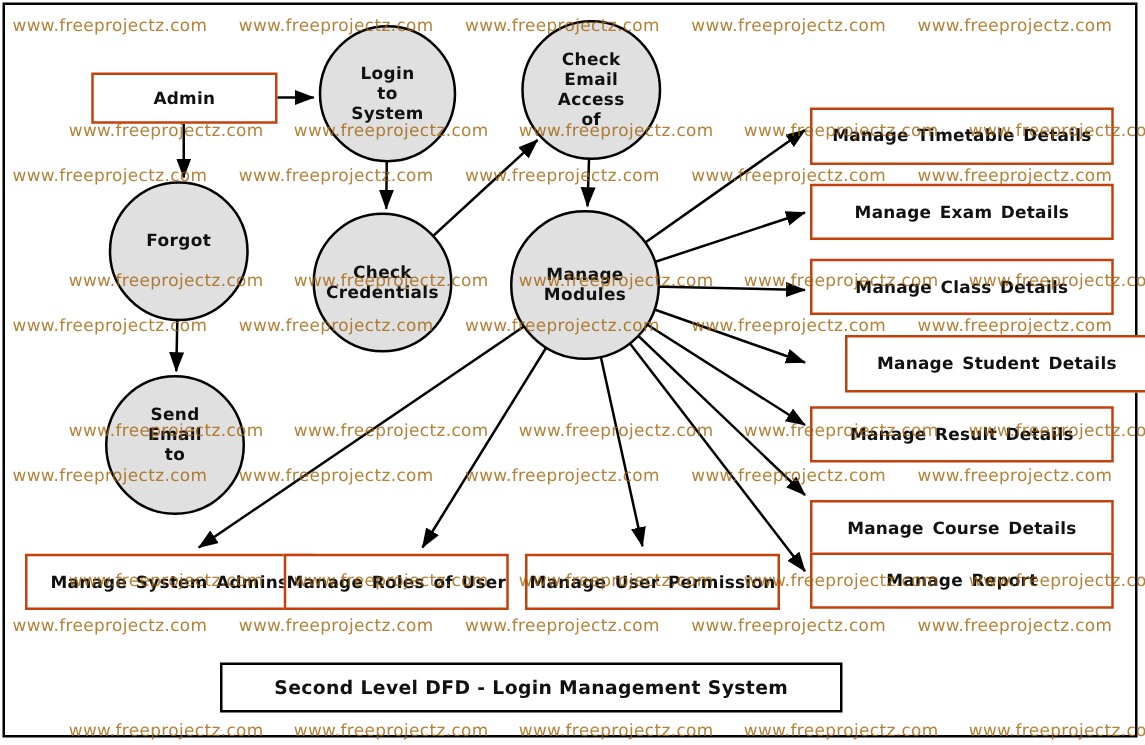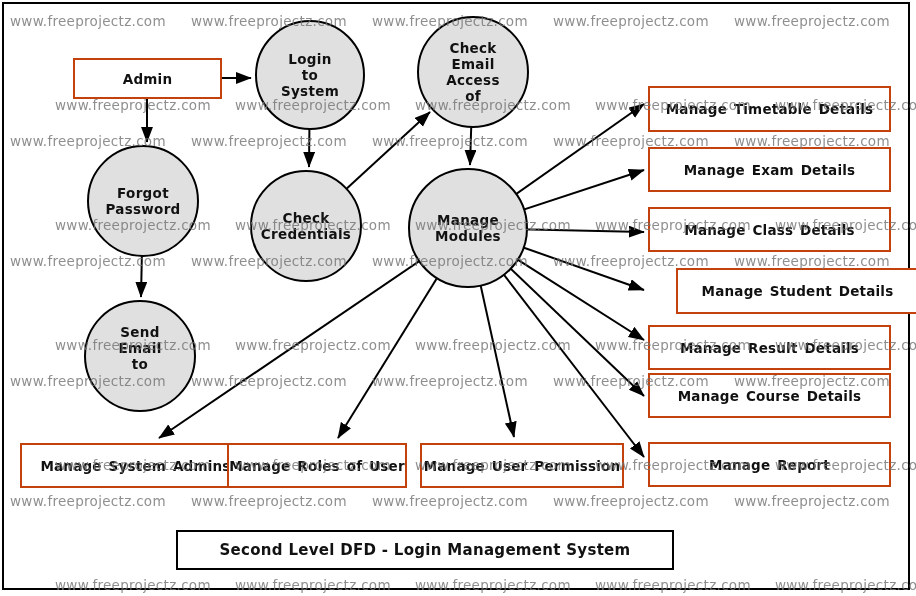--- a/index.html
+++ b/index.html
@@ -22,21 +22,21 @@
     color:#111111; letter-spacing:0.3px;
   }
   .title-box {
     position:absolute; left:176px; top:530px; width:498px; height:40px;
     background:#ffffff; border:2px solid #000000; box-sizing:border-box;
     display:flex; align-items:center; justify-content:center;
     font-weight:bold; font-size:15px; color:#111111; letter-spacing:0.3px;
   }
   .wm {
     position:absolute; font-size:13.5px; letter-spacing:0.3px;
-    color:#737373; opacity:0.8; white-space:nowrap; pointer-events:none;
+    color:#a16207; opacity:0.8; white-space:nowrap; pointer-events:none;
   }
 </style>
 </head>
 <body>
 
 <div class="stage">
 
   <svg width="916" height="596" viewBox="0 0 916 596">
     <defs>
       <marker id="arr" markerWidth="8" markerHeight="6.5" refX="7.6" refY="3" orient="auto">
@@ -85,21 +85,20 @@
     <div>System</div>
   </div>
   <div class="proc-label" style="left:403px; top:40px;">
     <div>Check</div>
     <div>Email</div>
     <div>Access</div>
     <div>of</div>
   </div>
   <div class="proc-label" style="left:73px; top:185px;">
     <div>Forgot</div>
-    <div>Password</div>
   </div>
   <div class="proc-label" style="left:236px; top:210px;">
     <div>Check</div>
     <div>Credentials</div>
   </div>
   <div class="proc-label" style="left:398px; top:212px;">
     <div>Manage</div>
     <div>Modules</div>
   </div>
   <div class="proc-label" style="left:70px; top:324px;">
@@ -116,21 +115,21 @@
   </div>
   <div class="node-box" style="left:648px; top:207px; width:243px; height:45px;">
     <span>Manage Class Details</span>
   </div>
   <div class="node-box" style="left:648px; top:268px; width:243px; height:46px;margin-left:28px;">
     <span>Manage Student Details</span>
   </div>
   <div class="node-box" style="left:648px; top:325px; width:243px; height:45px;">
     <span>Manage Result Details</span>
   </div>
-  <div class="node-box" style="left:648px; top:373px; width:243px; height:45px;">
+  <div class="node-box" style="left:648px; top:400px; width:243px; height:45px;">
     <span>Manage Course Details</span>
   </div>
   <div class="node-box" style="left:648px; top:442px; width:243px; height:45px;">
     <span>Manage Report</span>
   </div>
 
   <div class="node-box" style="left:20px;  top:443px; width:231px; height:45px;">
     <span>Manage System Admins</span>
   </div>
   <div class="node-box" style="left:227px; top:443px; width:180px; height:45px;">

